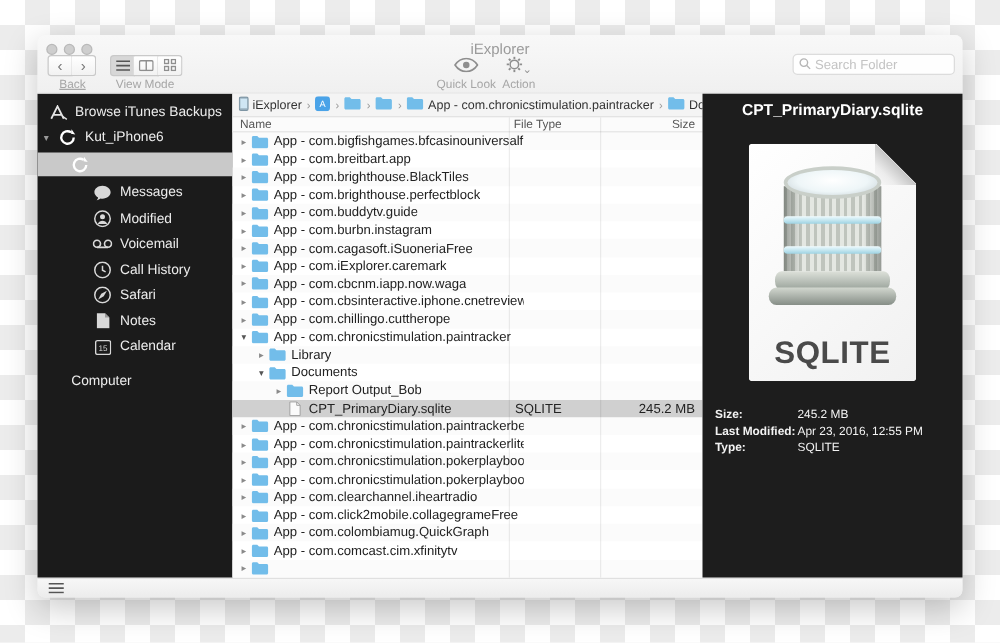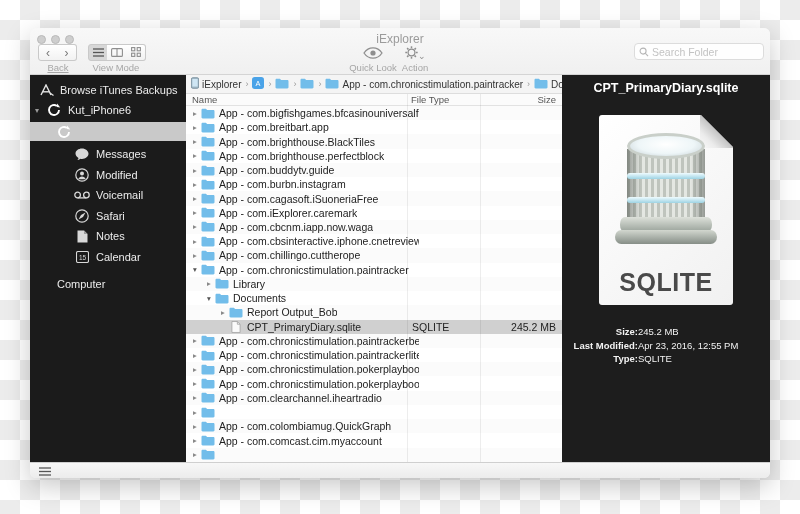--- a/index.html
+++ b/index.html
@@ -101,21 +101,21 @@
   .blue { width:78px; height:6px; border-radius:3px;
     background:linear-gradient(#effbfe,#9ed3e3); position:relative; z-index:2; }
   .base1 { width:92px; height:15px; margin-left:-7px; border-radius:5px/7px;
     background:linear-gradient(#dde1da,#99a29a); }
   .base2 { width:102px; height:14px; margin-left:-12px; margin-top:-2px;
     border-radius:8px/9px; background:linear-gradient(#d2d7cf,#868e87); }
   .pv-sqlite { position:absolute; bottom:8px; left:0; right:0; text-align:center;
     font-size:25px; font-weight:bold; color:#4a4a4a; letter-spacing:.5px; }
   .meta { position:absolute; top:250px; left:10px; right:4px; }
   .meta-row { display:flex; font-size:9.5px; line-height:13.5px; }
-  .meta-label { width:66px; font-weight:bold; flex:none;text-align:right; }
+  .meta-label { width:66px; font-weight:bold; flex:none; }
   
   .statusbar { height:16px; background:linear-gradient(#f7f7f7,#ececec);
     border-top:1px solid #cfcfcf; border-radius:0 0 6px 6px;
     display:flex; align-items:center; padding-left:8px; }
 </style>
 </head>
 <body>
 
 <div class="window">
 
@@ -250,20 +250,29 @@
               <circle cx="12.4" cy="4" r="2.8" fill="none" stroke="#d8d8d8" stroke-width="1.3"></circle>
               <line x1="3.6" y1="6.9" x2="12.4" y2="6.9" stroke="#d8d8d8" stroke-width="1.3"></line>
             </svg>
           </span>
           <span>Voicemail</span>
         </div>
         <div class="sb-row sb-item">
           <span class="icn">
             <svg width="14" height="14" viewBox="0 0 14 14">
               <circle cx="7" cy="7" r="6.2" fill="none" stroke="#d8d8d8" stroke-width="1.2"></circle>
+              <path d="M7 3.5v3.7l2.5 1.3" fill="none" stroke="#d8d8d8" stroke-width="1.2"></path>
+            </svg>
+          </span>
+          <span>Call History</span>
+        </div>
+        <div class="sb-row sb-item">
+          <span class="icn">
+            <svg width="14" height="14" viewBox="0 0 14 14">
+              <circle cx="7" cy="7" r="6.2" fill="none" stroke="#d8d8d8" stroke-width="1.2"></circle>
               <path d="M10.5 3.5 8 8l-4.5 2.5L6 6z" fill="#d8d8d8"></path>
             </svg>
           </span>
           <span>Safari</span>
         </div>
         <div class="sb-row sb-item">
           <span class="icn">
             <svg width="11" height="13" viewBox="0 0 11 13">
               <path d="M.5.5h6.5l3.5 3.5v8.5H.5z" fill="#d8d8d8"></path>
               <path d="M7 .5V4h3.5" fill="#9a9a9a"></path>
@@ -526,38 +535,39 @@
             </span>
             <span class="fname">App - com.clearchannel.iheartradio</span>
           </div>
           <div class="fl-row">
             <span class="twisty" style="margin-left: 4px;">▸</span>
             <span class="icn">
               <svg width="14" height="11" viewBox="0 0 14 11">
                 <path d="M.5 2c0-.8.5-1.3 1.2-1.3h3.1l1.4 1.4h6.1c.7 0 1.2.5 1.2 1.2v6c0 .7-.5 1.2-1.2 1.2H1.7c-.7 0-1.2-.5-1.2-1.2z" fill="#72bdea"></path>
               </svg>
             </span>
+            <span class="fname">App - com.click2mobile.collagegrameFree</span>
           </div>
           <div class="fl-row">
             <span class="twisty" style="margin-left: 4px;">▸</span>
             <span class="icn">
               <svg width="14" height="11" viewBox="0 0 14 11">
                 <path d="M.5 2c0-.8.5-1.3 1.2-1.3h3.1l1.4 1.4h6.1c.7 0 1.2.5 1.2 1.2v6c0 .7-.5 1.2-1.2 1.2H1.7c-.7 0-1.2-.5-1.2-1.2z" fill="#72bdea"></path>
               </svg>
             </span>
             <span class="fname">App - com.colombiamug.QuickGraph</span>
           </div>
           <div class="fl-row">
             <span class="twisty" style="margin-left: 4px;">▸</span>
             <span class="icn">
               <svg width="14" height="11" viewBox="0 0 14 11">
                 <path d="M.5 2c0-.8.5-1.3 1.2-1.3h3.1l1.4 1.4h6.1c.7 0 1.2.5 1.2 1.2v6c0 .7-.5 1.2-1.2 1.2H1.7c-.7 0-1.2-.5-1.2-1.2z" fill="#72bdea"></path>
               </svg>
             </span>
-            <span class="fname">App - com.comcast.cim.myaccount</span>
+            <span class="fname">App - com.comcast.cim.xfinitytv</span>
           </div>
           <div class="fl-row">
             <span class="twisty" style="margin-left: 4px;">▸</span>
             <span class="icn">
               <svg width="14" height="11" viewBox="0 0 14 11">
                 <path d="M.5 2c0-.8.5-1.3 1.2-1.3h3.1l1.4 1.4h6.1c.7 0 1.2.5 1.2 1.2v6c0 .7-.5 1.2-1.2 1.2H1.7c-.7 0-1.2-.5-1.2-1.2z" fill="#72bdea"></path>
               </svg>
             </span>
           </div>
         </div>

